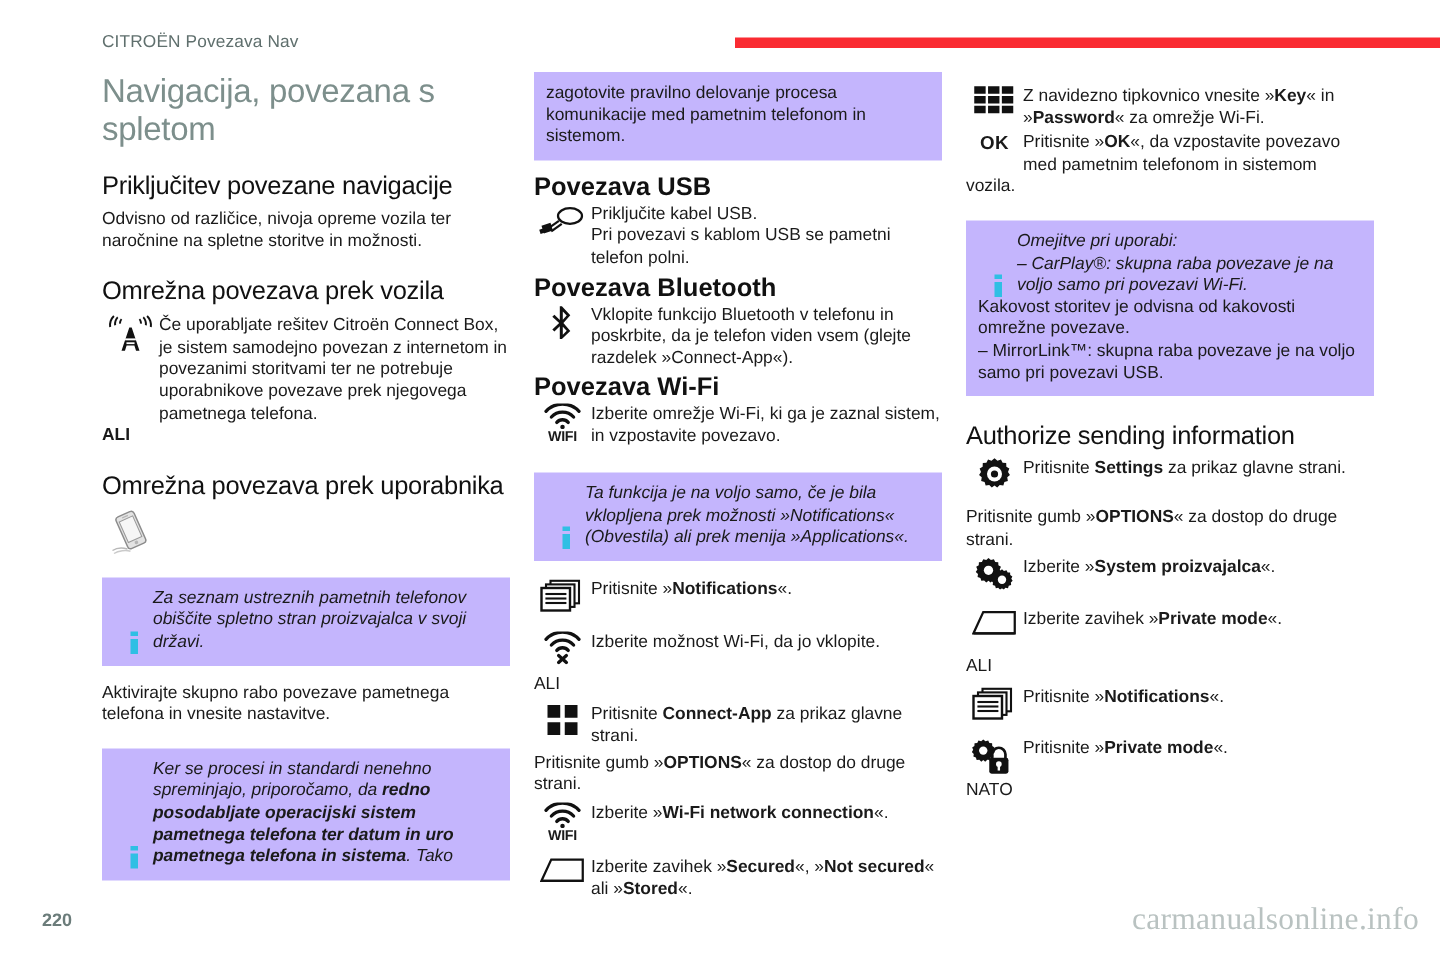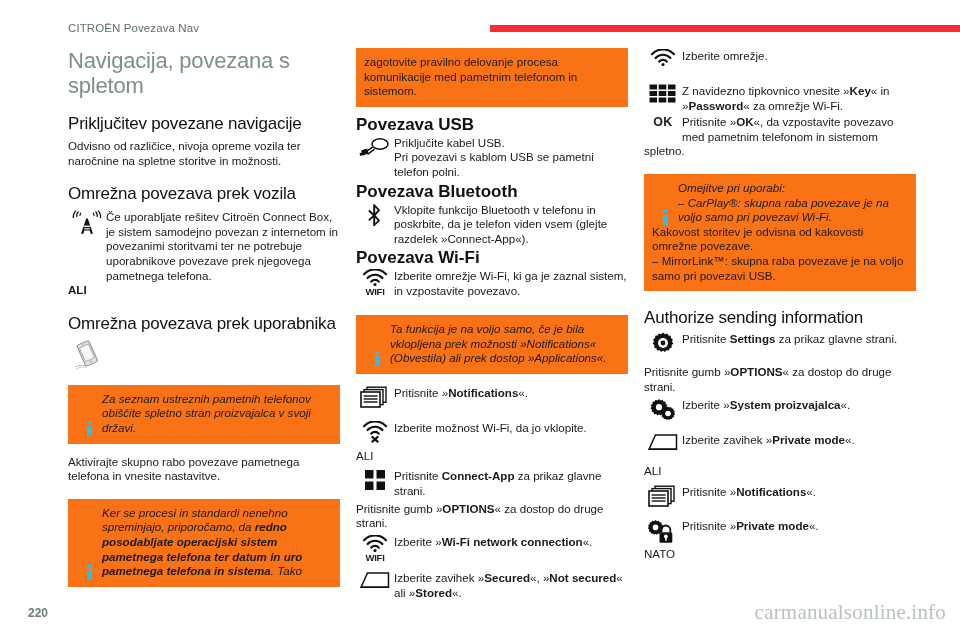--- a/index.html
+++ b/index.html
@@ -111,21 +111,21 @@
   }
   .irow .txt {
     flex: 1 1 auto;
     font-size: 11.6px;
     line-height: 14.6px;
     padding-top: 1px;
   }
 
   
   .note {
-    background: #f97316;
+    background: #c4b5fd;
     padding: 7px 8px 8px 8px;
     margin: 15px 0 0 0;
     font-size: 11.6px;
     line-height: 14.6px;
   }
   .note-inner {
     display: flex;
     align-items: flex-end;
     font-style: italic;
   }
@@ -326,21 +326,21 @@
         </div>
       </div>
       <div class="txt">Izberite omrežje Wi-Fi, ki ga je zaznal sistem, in vzpostavite povezavo.</div>
     </div>
 
     <div class="note">
       <div class="note-inner">
         <div class="note-i">
             <span class="iglyph"></span>
           </div>
-        <div class="note-body">Ta funkcija je na voljo samo, če je bila vklopljena prek možnosti »Notifications« (Obvestila) ali prek dostop »Applications«.</div>
+        <div class="note-body">Ta funkcija je na voljo samo, če je bila vklopljena prek možnosti »Notifications« (Obvestila) ali prek menija »Applications«.</div>
       </div>
     </div>
 
     <div class="irow" style="margin-top:11px">
       <div class="ico">
         <svg width="30" height="24" viewBox="0 0 30 24">
           <rect x="7" y="1.2" width="19" height="15" fill="#fff" stroke="#111" stroke-width="1.4"></rect>
           <rect x="4" y="3.6" width="19" height="15" fill="#fff" stroke="#111" stroke-width="1.4"></rect>
           <rect x="1" y="6" width="19" height="15" fill="#fff" stroke="#111" stroke-width="1.6"></rect>
           <g stroke="#111" stroke-width="1.4">
@@ -410,33 +410,20 @@
           <path d="M1 16.2 L28.5 16.2" stroke="#111" stroke-width="1.5"></path>
         </svg>
       </div>
       <div class="txt"><span>Izberite zavihek »</span><b>Secured</b><span>«, »</span><b>Not secured</b><span>« ali »</span><b>Stored</b><span>«.</span></div>
     </div>
 
   </div>
 
   <div class="col col-3">
 
-    <div class="irow" style="margin-top:0">
-      <div class="ico">
-        <svg width="26" height="17" viewBox="0 0 26 17">
-          <g fill="none" stroke="#111" stroke-width="2.2" stroke-linecap="round">
-            <path d="M2 5.2 A15 15 0 0 1 24 5.2"></path>
-            <path d="M5.6 9 A10 10 0 0 1 20.4 9"></path>
-            <path d="M9.2 12.6 A5 5 0 0 1 16.8 12.6"></path>
-          </g>
-          <circle cx="13" cy="15.6" r="1.5" fill="#111"></circle>
-        </svg>
-      </div>
-      <div class="txt">Izberite omrežje.</div>
-    </div>
 
     <div class="irow" style="margin-top:8px">
       <div class="ico">
         <svg width="28" height="20" viewBox="0 0 28 20">
           <g fill="#111">
             <rect x="0.5" y="0.5" width="7.6" height="5"></rect>
             <rect x="9.7" y="0.5" width="7.6" height="5"></rect>
             <rect x="18.9" y="0.5" width="7.6" height="5"></rect>
             <rect x="0.5" y="7" width="7.6" height="5"></rect>
             <rect x="9.7" y="7" width="7.6" height="5"></rect>
@@ -449,21 +436,21 @@
       </div>
       <div class="txt"><span>Z navidezno tipkovnico vnesite »</span><b>Key</b><span>« in »</span><b>Password</b><span>« za omrežje Wi-Fi.</span></div>
     </div>
 
     <div class="irow" style="margin-top:1px">
       <div class="ico">
         <span class="ok-label">OK</span>
       </div>
       <div class="txt"><span>Pritisnite »</span><b>OK</b><span>«, da vzpostavite povezavo med pametnim telefonom in sistemom</span></div>
     </div>
-    <p style="margin-top:0">spletno.</p>
+    <p style="margin-top:0">vozila.</p>
 
     <div class="note">
       <div class="note-inner">
         <div class="note-i">
             <span class="iglyph"></span>
           </div>
         <div class="note-body">
           <div>Omejitve pri uporabi:</div>
           <div>– CarPlay®: skupna raba povezave je na voljo samo pri povezavi Wi-Fi.</div>
         </div>

